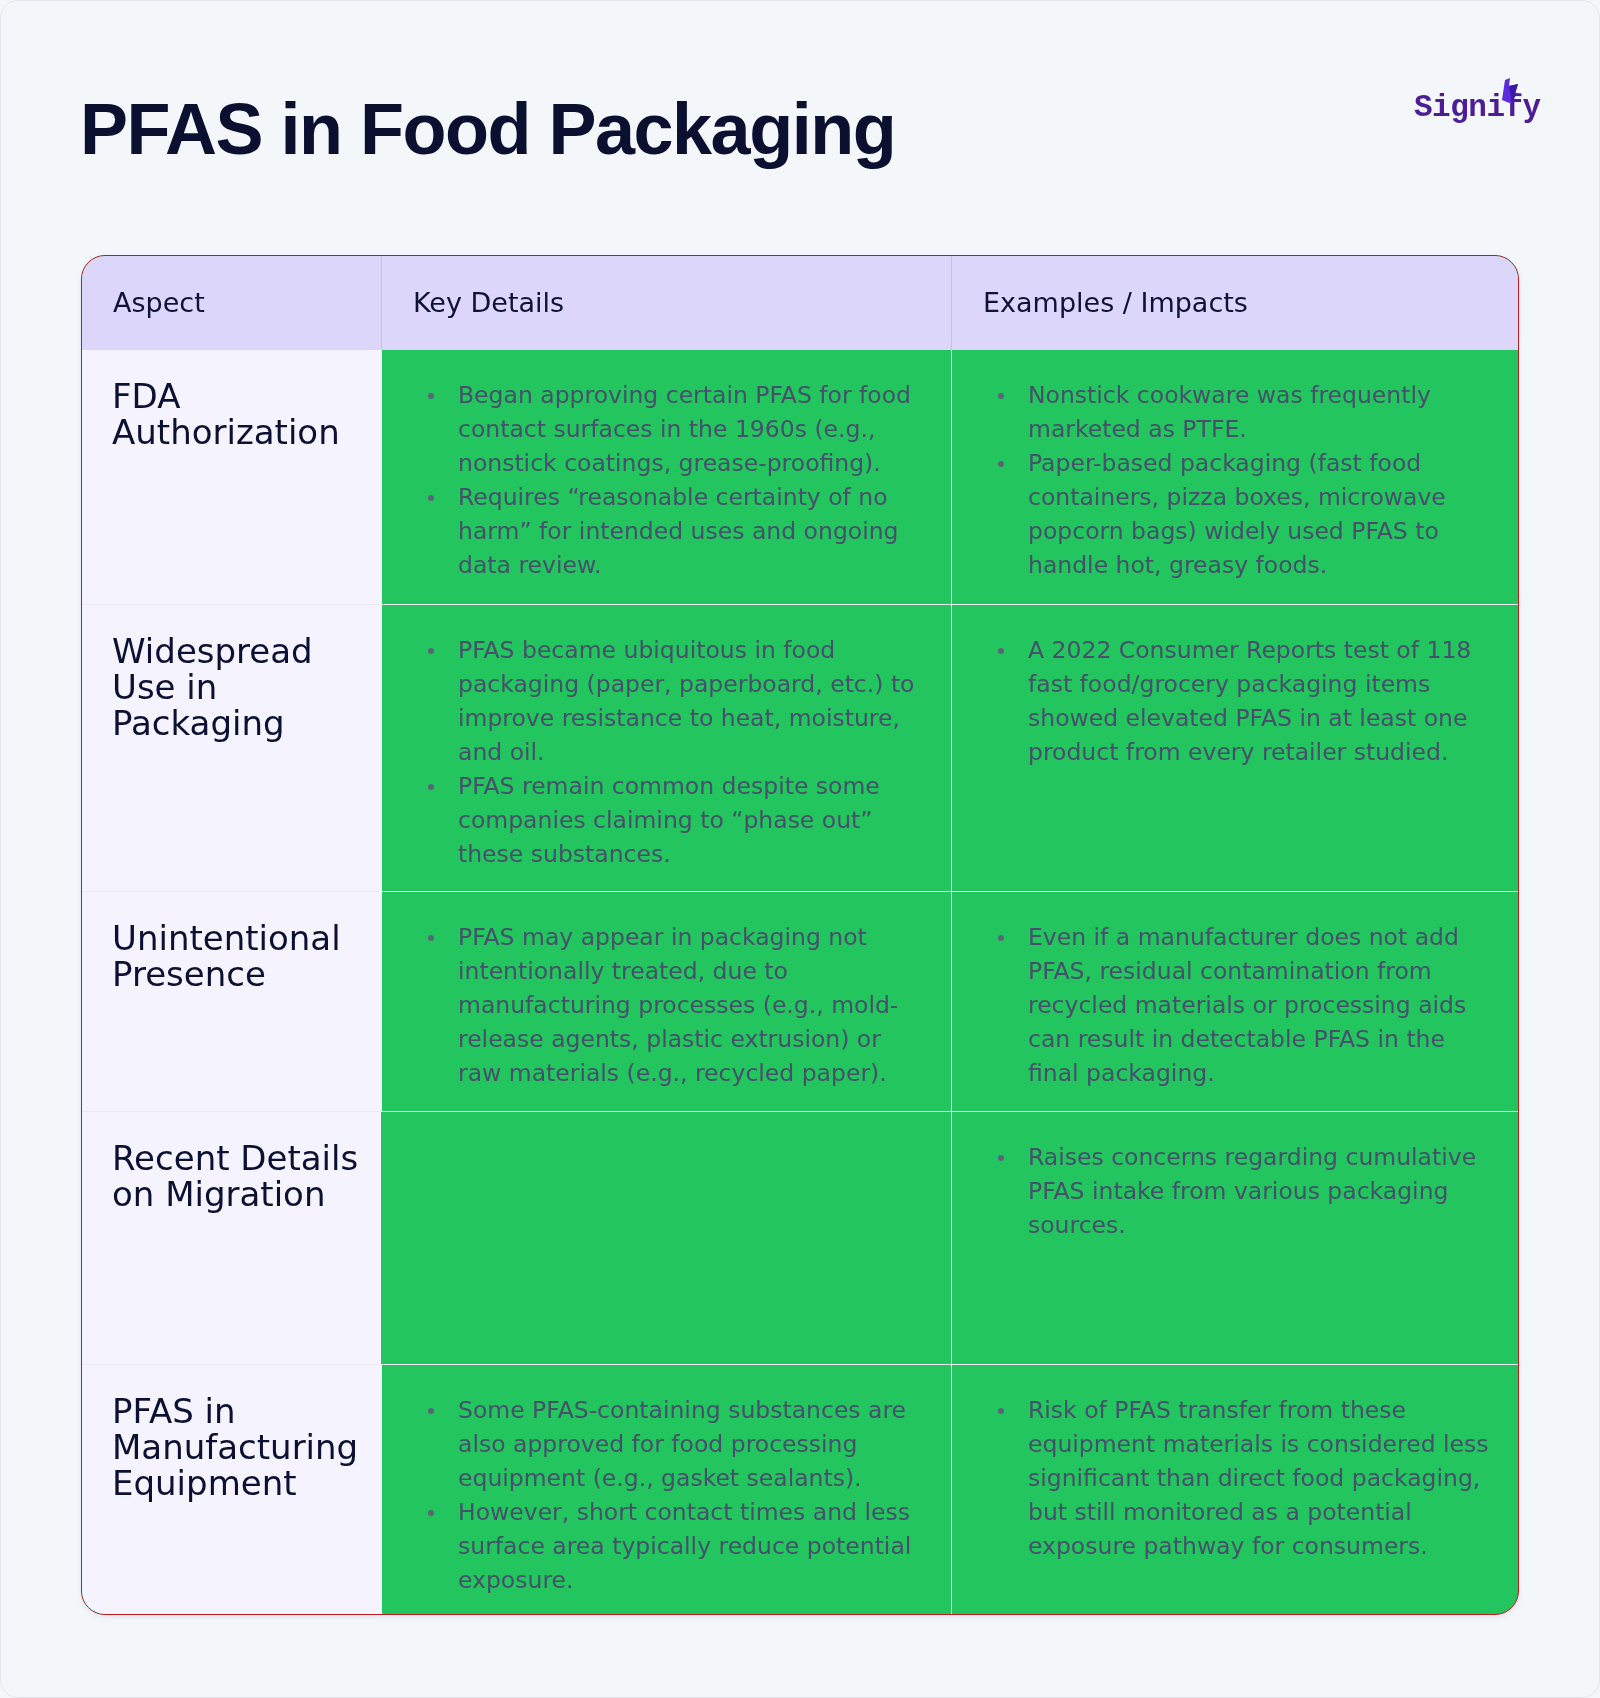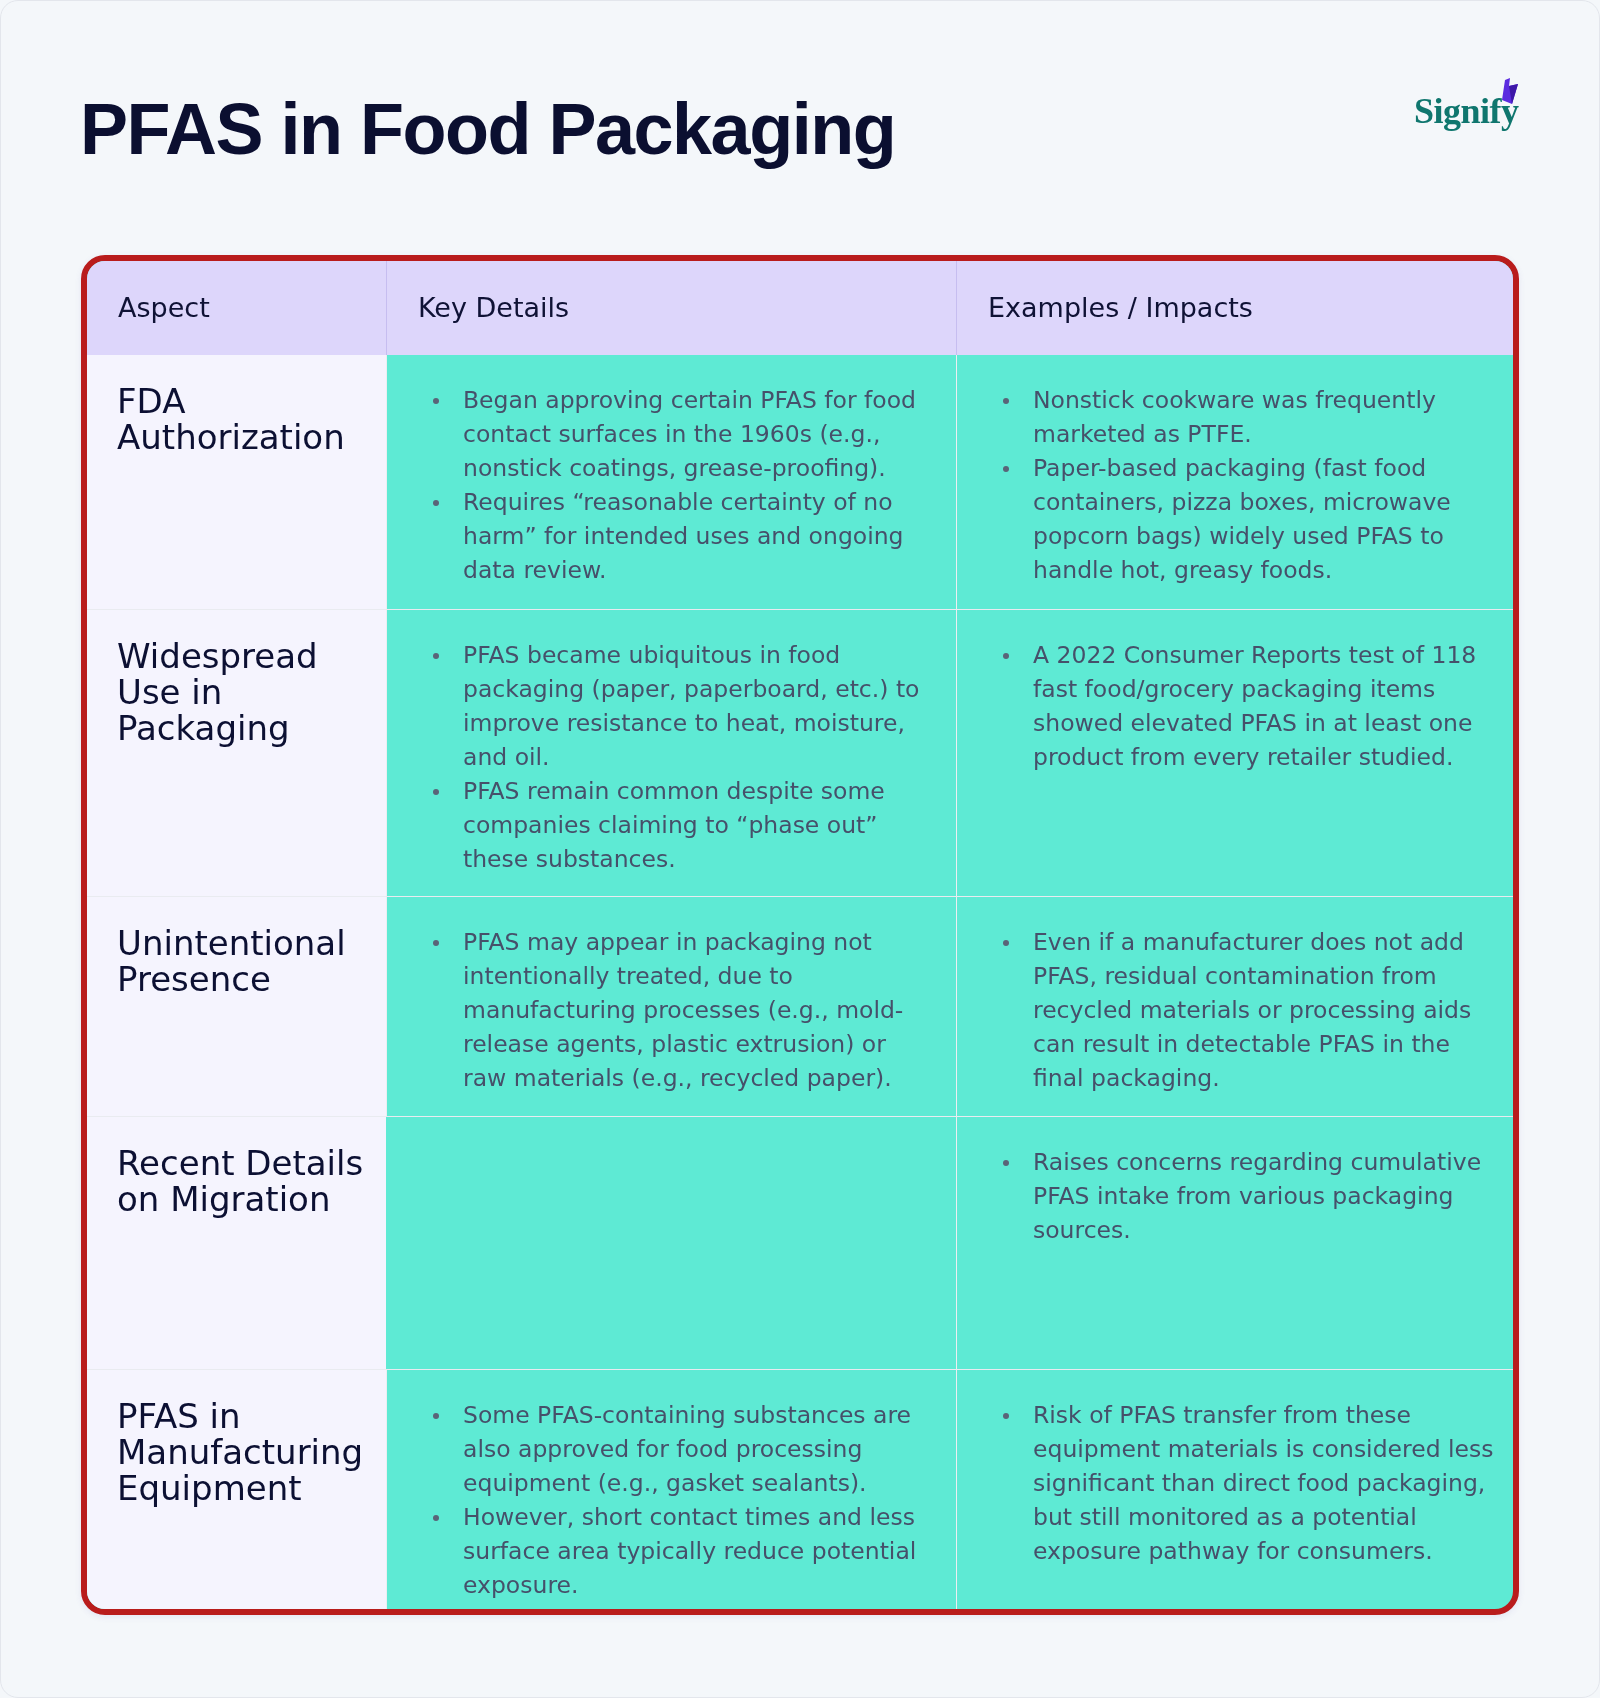--- a/index.html
+++ b/index.html
@@ -19,30 +19,30 @@
     position: absolute; left: 80px; top: 88px;
     font-family: "Liberation Sans", sans-serif;
     font-weight: 700; font-size: 72px; letter-spacing: -1.5px;
     color: #0b0f30;
   }
   .logo {
     position: absolute; left: 1414px; top: 84px; width: 110px; height: 50px;
   }
   .logo-text {
     position: absolute; left: 0; top: 6px;
-    font-family: Liberation Serif, serif; font-weight: 700;
-    font-size: 36px; color: #0f766e; letter-spacing: -0.5px;
+    font-family: Liberation Mono, monospace; font-weight: 700;
+    font-size: 31px; color: #4c1d95; letter-spacing: -0.5px;
   }
   .logo-mark { position: absolute; left: 82px; top: -6px; }
 
   .table {
     position: absolute; left: 81px; top: 255px; width: 1438px; height: 1360px;
-    border-radius: 24px; overflow: hidden; background: #5eead4;
+    border-radius: 24px; overflow: hidden; background: #22c55e;
     box-shadow: 0 2px 6px rgba(90, 80, 180, 0.10);
-    border: 6px solid #b91c1c;
+    border: 1px solid #b91c1c;
   }
   .thead {
     position: absolute; left: 0; top: 0; width: 100%; height: 94px;
     background: #ddd6fb;
   }
   .th {
     position: absolute; top: 0; height: 94px; line-height: 94px;
     font-size: 27px; color: #0f1235; padding-left: 31px;
   }
   .th.c1 { left: 0; width: 299px; }

